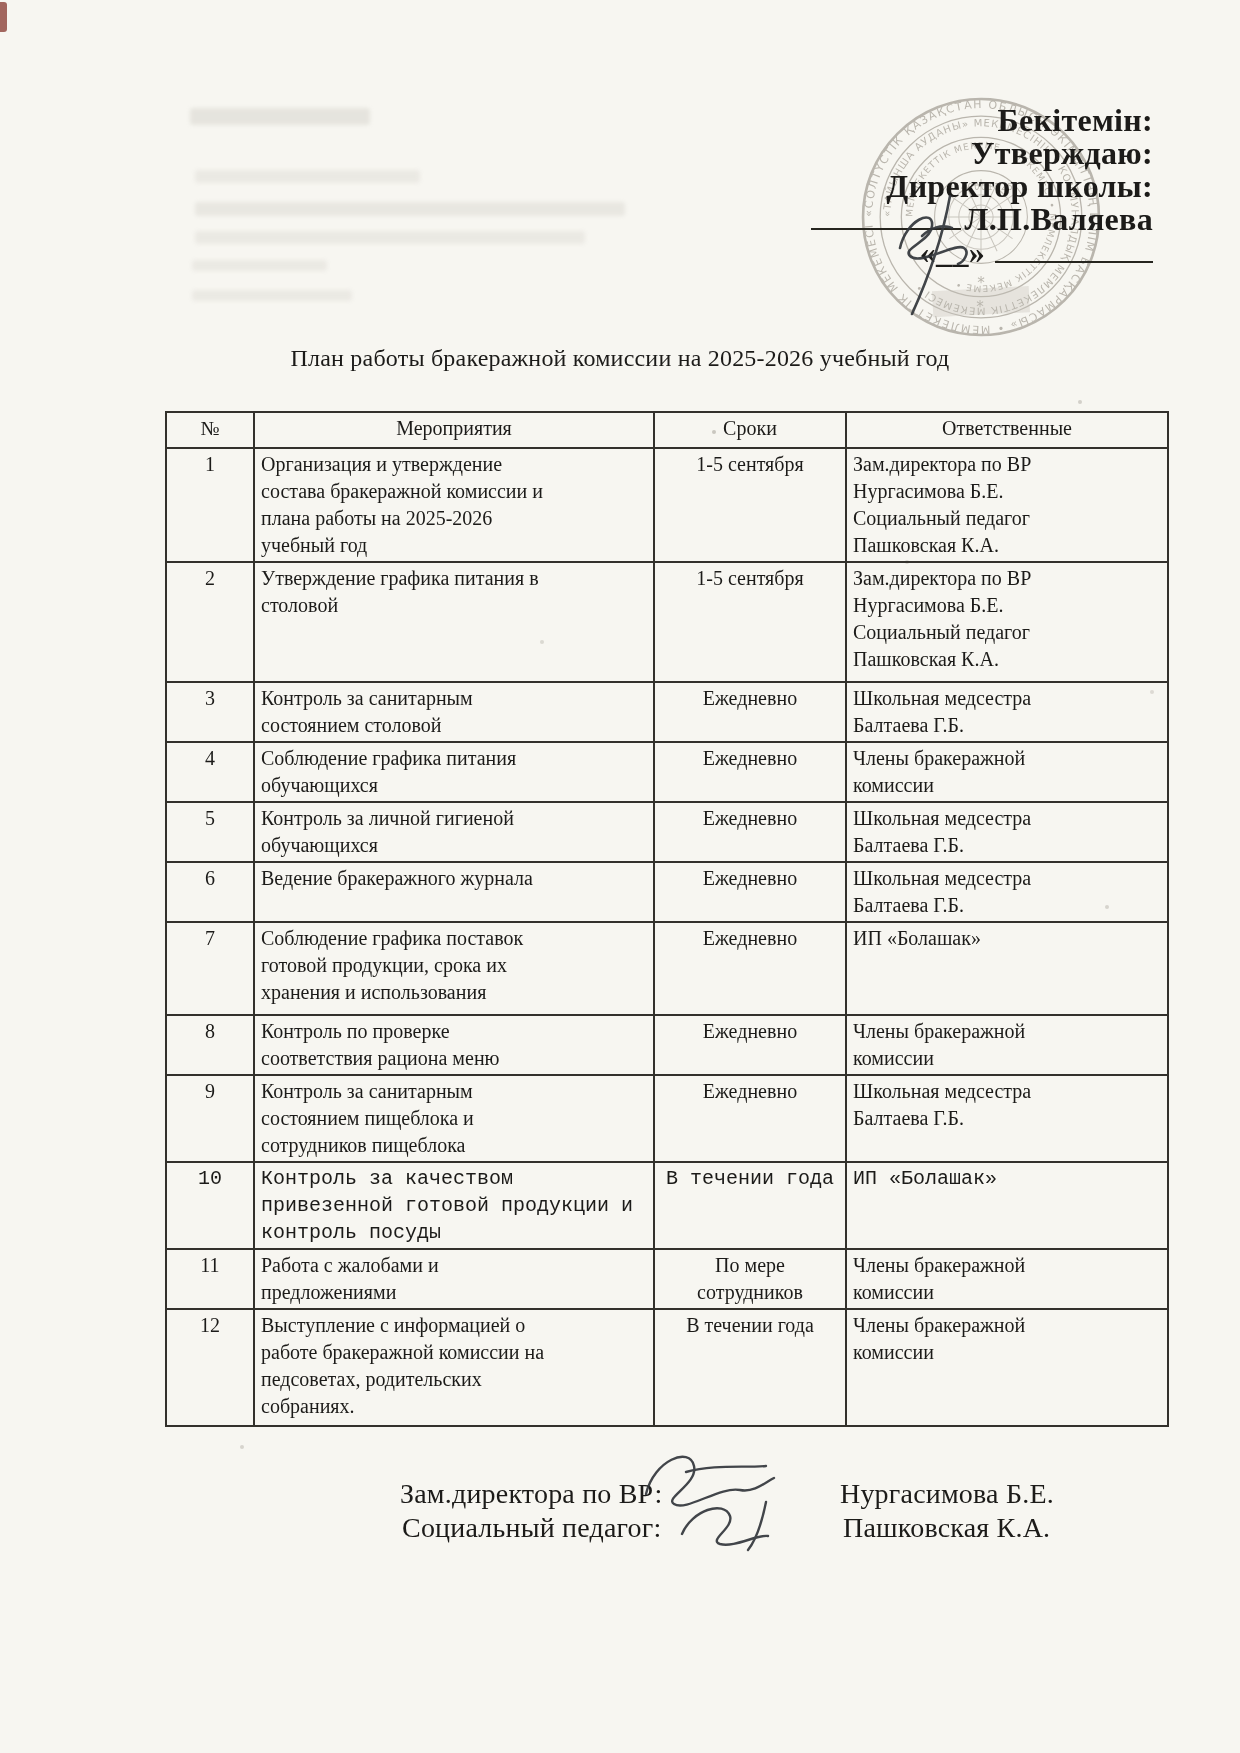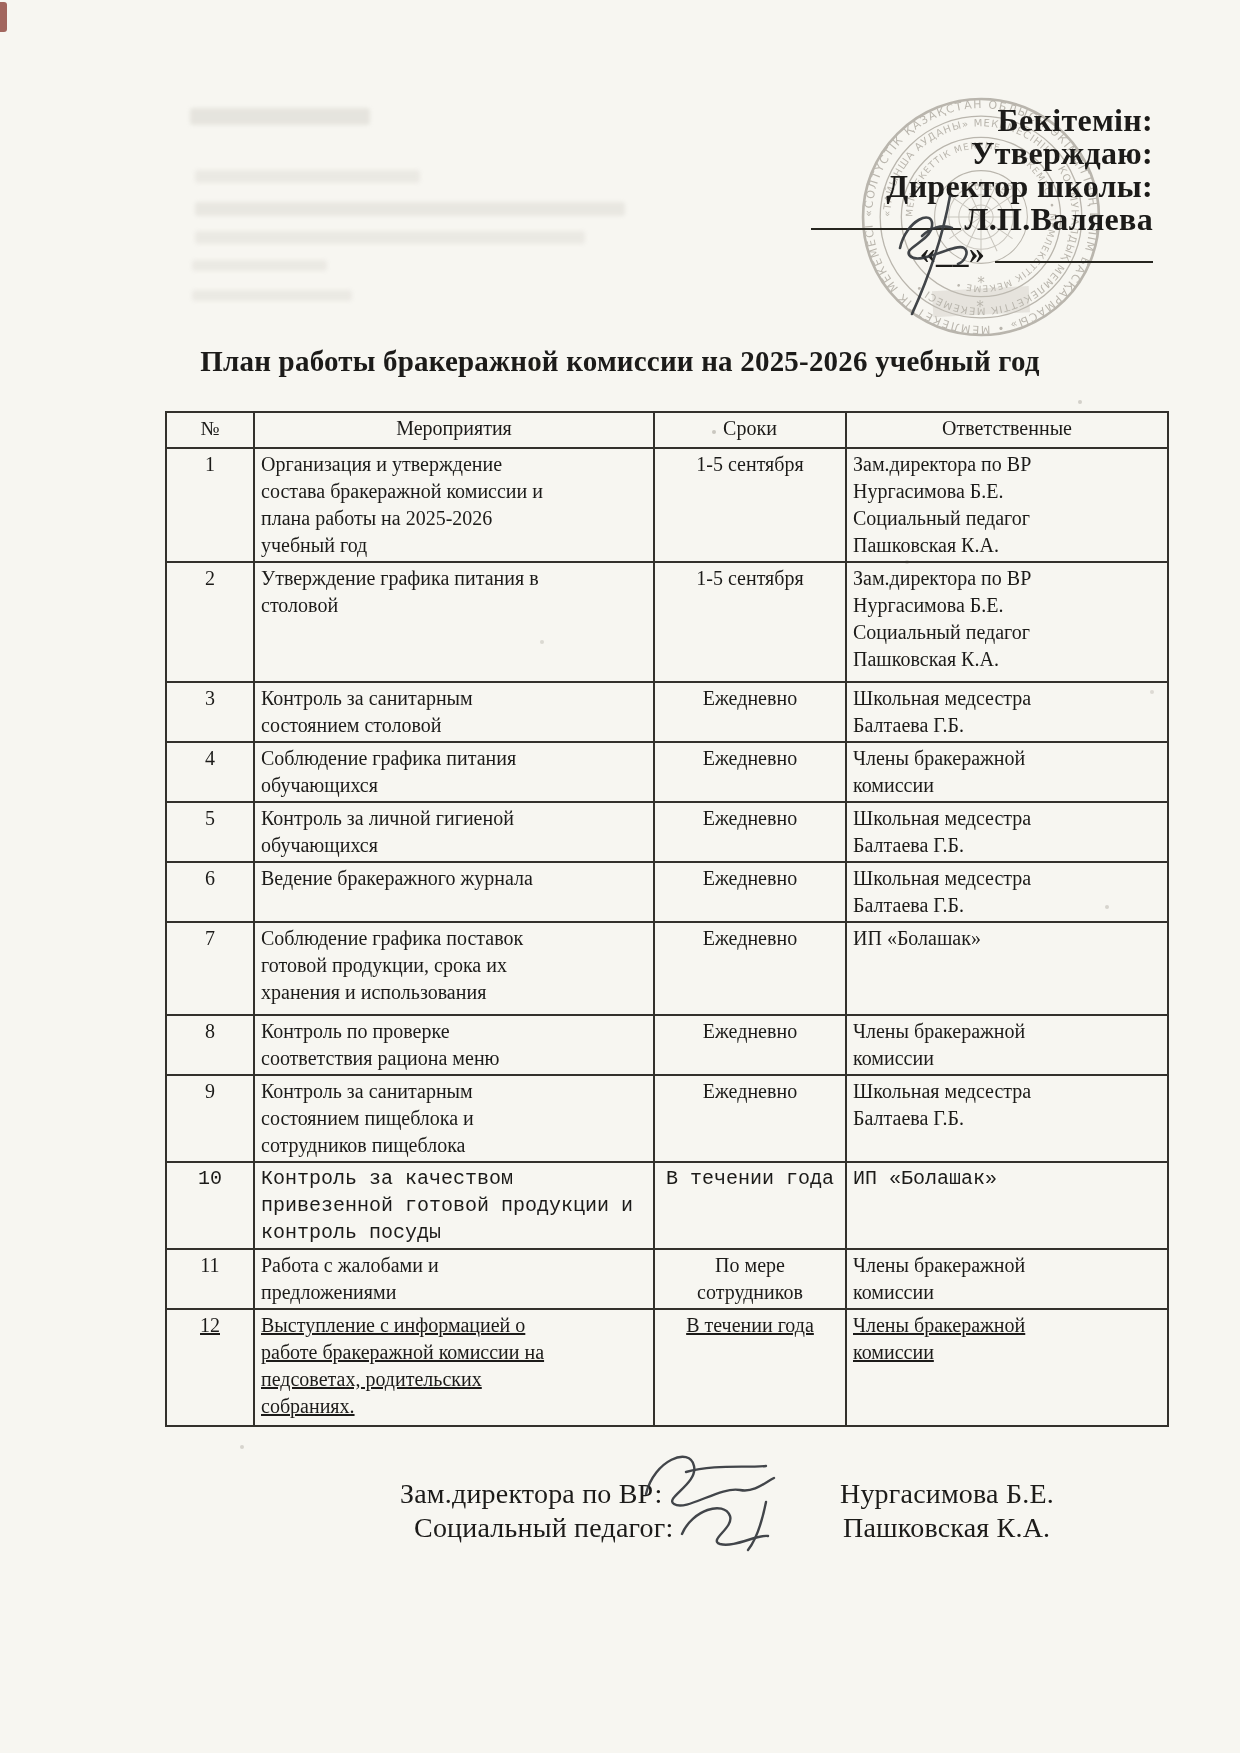--- a/index.html
+++ b/index.html
@@ -20,45 +20,45 @@
   .u-date{width:158px;margin-left:10px;}
   
   .stamp{position:absolute;left:858px;top:94px;width:246px;height:246px;z-index:1;opacity:.72;}
   
   .sig-svg{position:absolute;z-index:4;}
   .sig-approval{left:872px;top:190px;width:150px;height:130px;}
   .sig-footer{left:616px;top:1438px;width:200px;height:122px;}
   
   .doc-title{
     position:absolute;top:345px;left:0;width:100%;z-index:2;
-    text-align:center;font-size:29px;font-weight:bold;letter-spacing:.2px;
+    text-align:center;font-size:24px;font-weight:normal;letter-spacing:.2px;
   }
   
   table.plan{
     position:absolute;left:165px;top:411px;width:1002px;z-index:2;
     border-collapse:collapse;table-layout:fixed;
     font-size:20px;line-height:27px;
   }
   table.plan th, table.plan td{
     border:2px solid #33312c;vertical-align:top;padding:2px 6px;
     font-weight:normal;white-space:pre-line;
   }
   table.plan th{text-align:center;height:30px;white-space:normal;}
   td.c-num{text-align:center;}
   td.c-act{text-align:left;}
   td.c-term{text-align:center;}
   td.c-resp{text-align:left;padding-left:10px;}
   tr.left-act td.c-act{text-align:left;}
   tr.r1{height:111px;} tr.r2{height:120px;} tr.r3{height:60px;}
   tr.r4{height:59px;}  tr.r5{height:56px;}  tr.r6{height:57px;}
   tr.r7{height:93px;}  tr.r8{height:59px;}  tr.r9{height:86px;}
-  tr.r10{height:68px;font-family:Liberation Mono, monospace;} tr.r11{height:55px;} tr.r12{height:117px;text-decoration:underline;}
+  tr.r10{height:68px;font-family:Liberation Mono, monospace;} tr.r11{height:55px;} tr.r12{height:117px;}
   
   .f-label, .f-name{position:absolute;font-size:28px;z-index:3;letter-spacing:.2px;}
-  .f-l1{left:400px;top:1478px;} .f-l2{left:402px;top:1512px;margin-left:12px;}
+  .f-l1{left:400px;top:1478px;} .f-l2{left:402px;top:1512px;}
   .f-n1{left:840px;top:1478px;} .f-n2{left:843px;top:1512px;}
   
   .ghost{position:absolute;background:#a39f94;opacity:.14;filter:blur(2px);border-radius:3px;z-index:0;}
   .g1{left:190px;top:108px;width:180px;height:17px;opacity:.20;}
   .g2{left:195px;top:170px;width:225px;height:13px;}
   .g3{left:195px;top:202px;width:430px;height:14px;opacity:.17;}
   .g4{left:195px;top:231px;width:390px;height:13px;}
   .g5{left:192px;top:260px;width:135px;height:11px;}
   .g6{left:192px;top:290px;width:160px;height:11px;}
   .corner-mark{position:absolute;left:0;top:2px;width:7px;height:30px;background:#7e2a20;opacity:.7;border-radius:0 3px 3px 0;z-index:5;}

